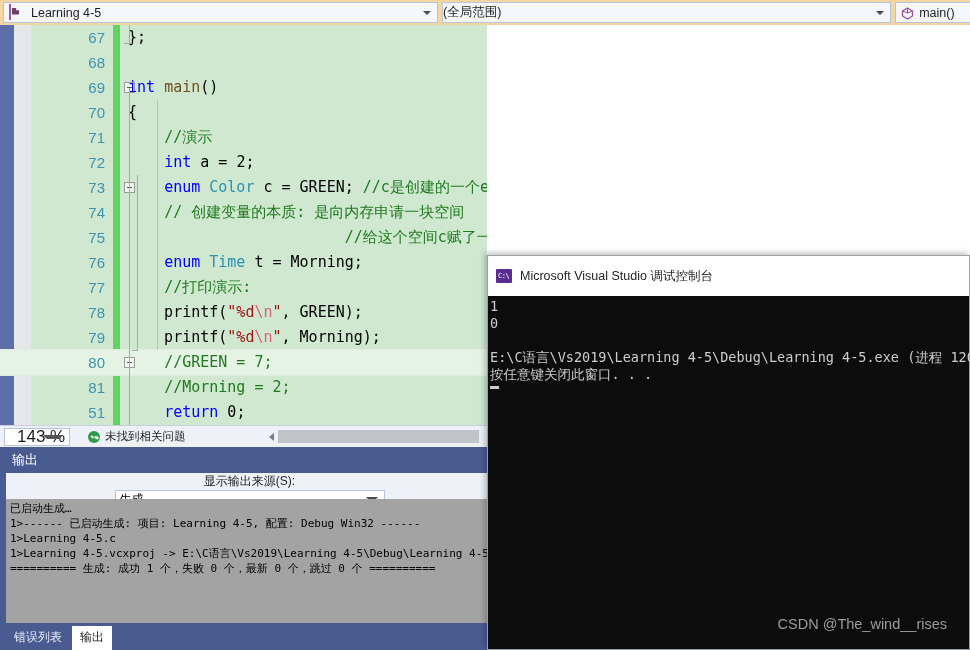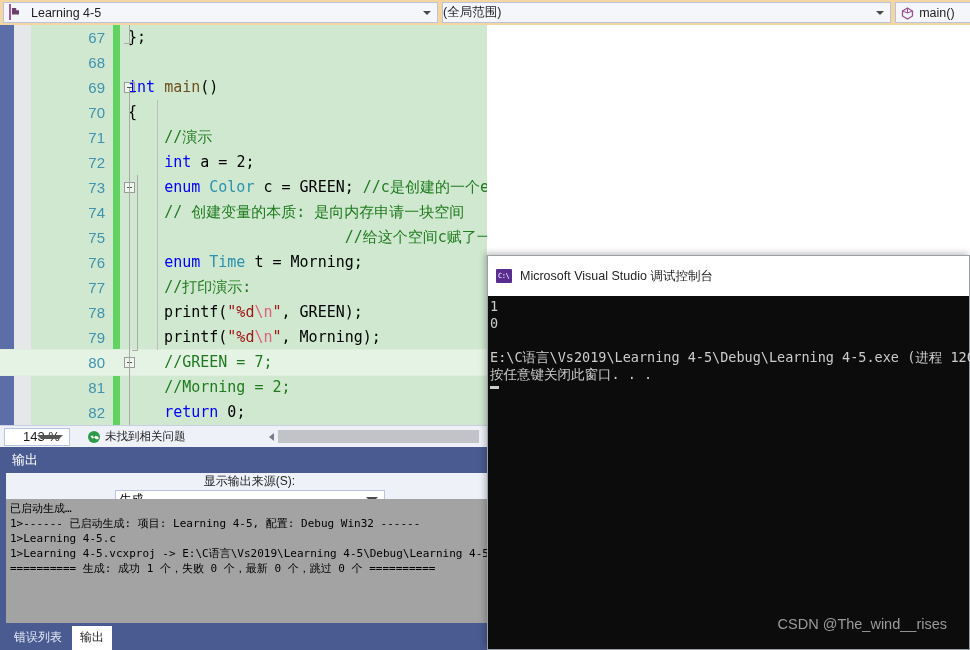--- a/index.html
+++ b/index.html
@@ -96,21 +96,21 @@
   .edstatus{
     position:absolute;left:0;top:425px;width:487px;height:22px;
     background:#eef1f8;border-top:1px solid #c9cfe0;
     display:flex;align-items:center;font-size:11.5px;color:#1e1e1e;
     box-sizing:border-box;
   }
   .zoombox{
     width:66px;height:18px;margin-left:4px;background:#ffffff;border:1px solid #b8c4dd;
     display:flex;align-items:center;box-sizing:border-box;position:relative;
   }
-  .zoombox span{padding-left:18px;font-size:13px;}
+  .zoombox span{padding-left:12px;font-size:17px;}
   .zoombox .combo-arrow{border-top-color:#555;}
   .issue{display:flex;align-items:center;margin-left:18px;}
   .ok-dot{
     width:12px;height:12px;border-radius:50%;background:#2e9b4a;margin-right:5px;
     position:relative;flex:none;
   }
   .ok-dot:after{
     content:"";position:absolute;left:3px;top:5px;width:3px;height:1.5px;background:#fff;
     box-shadow:4px -3px 0 0 #fff, 3px -2px 0 0 #fff;transform:rotate(45deg);
   }
@@ -238,21 +238,21 @@
         <div class="line"><span class="ln">72</span><span class="code"><span>    </span><span class="kw">int</span><span> a = </span><span class="num">2</span><span>;</span></span></div>
         <div class="line"><span class="ln">73</span><span class="fold"></span><span class="code"><span>    </span><span class="kw">enum</span><span> </span><span class="typ">Color</span><span> c = GREEN; </span><span class="com">//c是创建的一个enum Color类型的变量, 向内存申请了一个空间</span></span></div>
         <div class="line"><span class="ln">74</span><span class="code"><span>    </span><span class="com">// 创建变量的本质: 是向内存申请一块空间</span></span></div>
         <div class="line"><span class="ln">75</span><span class="code"><span>                        </span><span class="com">//给这个空间c赋了一个GREEN的值 (绿色)</span></span></div>
         <div class="line"><span class="ln">76</span><span class="code"><span>    </span><span class="kw">enum</span><span> </span><span class="typ">Time</span><span> t = Morning;</span></span></div>
         <div class="line"><span class="ln">77</span><span class="code"><span>    </span><span class="com">//打印演示:</span></span></div>
         <div class="line"><span class="ln">78</span><span class="code"><span>    printf(</span><span class="str">"%d</span><span class="esc">\n</span><span class="str">"</span><span>, GREEN);</span></span></div>
         <div class="line"><span class="ln">79</span><span class="code"><span>    printf(</span><span class="str">"%d</span><span class="esc">\n</span><span class="str">"</span><span>, Morning);</span></span></div>
         <div class="line cur"><span class="ln">80</span><span class="fold"></span><span class="code"><span>    </span><span class="com">//GREEN = 7;</span></span></div>
         <div class="line"><span class="ln">81</span><span class="code"><span>    </span><span class="com">//Morning = 2;</span></span></div>
-        <div class="line"><span class="ln">82</span><span class="code"><span>    </span><span class="kw">return</span><span> </span><span class="num">0</span><span>;</span></span></div>
+        <div class="line"><span class="ln">51</span><span class="code"><span>    </span><span class="kw">return</span><span> </span><span class="num">0</span><span>;</span></span></div>
       </div>
 
     <div class="bracketend" style="top:18px;"></div>
     <div class="foldline" style="top:0px;height:18px;"></div>
     <div class="foldline" style="top:63px;height:337px;"></div>
     <div class="indentguide" style="left:157px;top:75px;height:250px;"></div>
     <div class="foldline" style="left:137px;top:150px;height:175px;"></div>
     <div class="bracketend" style="left:132px;top:325px;width:6px;"></div>
   </div>
 

